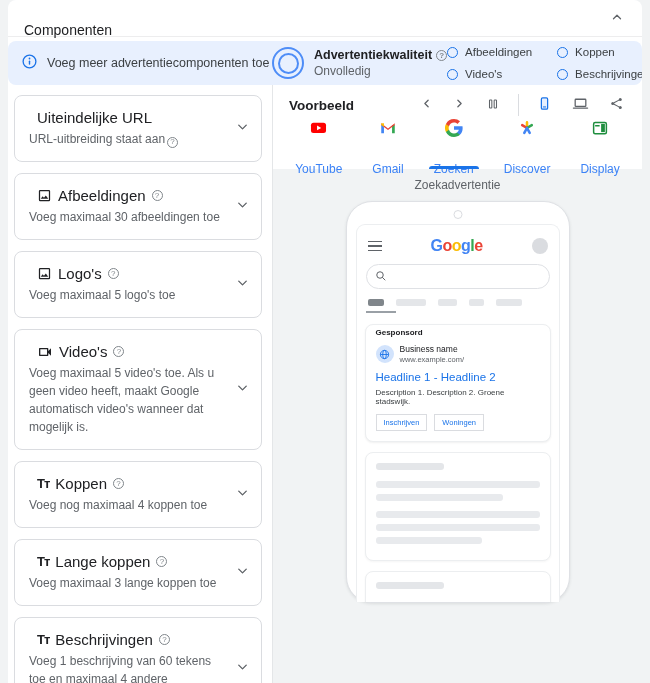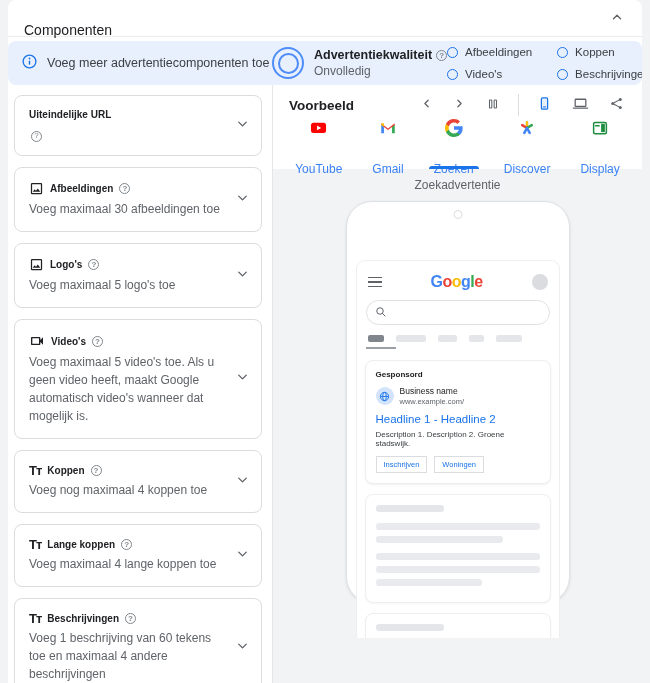--- a/index.html
+++ b/index.html
@@ -25,21 +25,21 @@
   .check { display:flex; align-items:center; gap:7px; font-size:11.5px; color:#3c4043; cursor:pointer; }
   .check .ring { width:11px; height:11px; border:1.5px solid #1a73e8; border-radius:50%; flex-shrink:0; }
 
   .help { display:inline-flex; align-items:center; justify-content:center; width:11px; height:11px; border:1px solid #80868b; border-radius:50%; color:#80868b; font-size:8px; flex-shrink:0; cursor:pointer; }
   .help::after { content:"?"; }
 
   
   .main { display:flex; flex:1; min-height:0; }
   .left-col { width:264px; flex-shrink:0; padding:10px 10px 0 6px; overflow:hidden; }
   .comp-card { border:1px solid #dadce0; border-radius:8px; padding:13px 36px 13px 14px; margin-bottom:11px; position:relative; cursor:pointer; background:#fff; }
-  .comp-title { font-size:10px; font-weight:bold; color:#202124; display:flex; align-items:center; gap:6px; }
+  .comp-title { font-size:15px; font-weight:normal; color:#202124; display:flex; align-items:center; gap:6px;margin-left:8px; }
   .comp-title .cicon { display:flex; align-items:center; }
   .comp-sub { font-size:12px; color:#5f6368; line-height:1.5; margin-top:4px; max-width:198px; }
   .comp-sub .help { vertical-align:-1px; margin-left:2px; }
   .chev { position:absolute; right:11px; top:50%; transform:translateY(-50%); }
   .tt-icon { font-weight:bold; font-size:13px; color:#202124; line-height:1; }
   .tt-icon::after { content:"Tᴛ"; letter-spacing:-1px; }
 
   
   .right-col { flex:1; border-left:1px solid #e4e6e8; display:flex; flex-direction:column; min-width:0; }
   .preview-header { height:40px; flex-shrink:0; display:flex; align-items:center; padding:0 16px; }
@@ -50,35 +50,35 @@
   .channel-tabs { height:44px; flex-shrink:0; display:flex; justify-content:center; gap:24px; }
   .tab { display:flex; flex-direction:column; align-items:center; justify-content:center; gap:22px; font-size:12px; color:#3b82f6; padding:0 3px; position:relative; cursor:pointer; }
   .tab.selected::after { content:""; position:absolute; bottom:0; left:-2px; right:-2px; height:3px; background:#1a73e8; border-radius:3px 3px 0 0; }
 
   .preview-body { flex:1; background:#f1f3f4; display:flex; flex-direction:column; align-items:center; overflow:hidden; }
   .ad-type-label { font-size:12px; color:#5f6368; margin:9px 0 9px; }
 
   
   .phone { width:224px; height:402px; flex-shrink:0; background:#fff; border:1px solid #dfe1e5; border-radius:26px; box-shadow:0 1px 3px rgba(60,64,67,.12); position:relative; padding:22px 9px 0; }
   .camera { position:absolute; top:8px; left:50%; transform:translateX(-50%); width:9px; height:9px; border:1.5px solid #dadce0; border-radius:50%; }
-  .screen { height:100%; border:1px solid #eceef0; border-bottom:none; border-radius:9px 9px 0 0; overflow:hidden; padding:10px 8px 0; background:#fff;margin-top:36px; }
+  .screen { height:100%; border:1px solid #eceef0; border-bottom:none; border-radius:9px 9px 0 0; overflow:hidden; padding:10px 8px 0; background:#fff; }
   .screen-header { display:flex; align-items:center; justify-content:space-between; padding:2px 3px 9px; }
   .hamburger { display:flex; flex-direction:column; gap:3px; }
   .hamburger i { display:block; width:14px; height:1.5px; background:#5f6368; }
   .glogo { font-size:16px; font-weight:bold; letter-spacing:-0.5px; }
   .c-blue{color:#4285F4} .c-red{color:#EA4335} .c-yel{color:#FBBC05} .c-grn{color:#34A853}
   .avatar { width:16px; height:16px; border-radius:50%; background:#dadce0; }
   .search-pill { height:25px; border:1px solid #dfe1e5; border-radius:13px; display:flex; align-items:center; padding:0 8px; margin:0 1px 10px; }
   .chips-row { display:flex; align-items:center; gap:12px; padding:0 3px 7px; position:relative; }
   .chip { height:7px; border-radius:2px; background:#e4e6e9; }
   .chip.active { background:#80868b; }
   .chip-underline { position:absolute; bottom:0; left:1px; width:30px; height:2px; background:#9aa0a6; }
 
   .result-area { padding-top:11px; display:flex; flex-direction:column; gap:10px; }
-  .ad-card { border:1px solid #eceef0; border-radius:8px; padding:9px 10px 10px; background:#fff; box-shadow:0 1px 2px rgba(60,64,67,.08); }
+  .ad-card { border:1px solid #eceef0; border-radius:8px; padding:3px 10px 10px; background:#fff; box-shadow:0 1px 2px rgba(60,64,67,.08); }
   .sponsored { font-size:8px; font-weight:bold; color:#202124; margin-bottom:7px; }
   .biz-row { display:flex; align-items:center; gap:6px; margin-bottom:7px; }
   .favicon { width:18px; height:18px; border-radius:50%; background:#d2e3fc; display:flex; align-items:center; justify-content:center; flex-shrink:0; }
   .biz-name { font-size:8.5px; color:#202124; }
   .biz-url { font-size:7.5px; color:#5f6368; margin-top:1px; }
   .headline { font-size:11.5px; color:#1a73e8; margin-bottom:5px; }
   .desc { font-size:8px; color:#3c4043; margin-bottom:8px; }
   .ad-buttons { display:flex; gap:7px; }
   .ad-btn { font-size:7.5px; color:#1a73e8; border:1px solid #dadce0; border-radius:0; padding:3px 7px; background:#fff; }
 
@@ -148,21 +148,21 @@
   </div>
 
   <div class="main">
 
     <div class="left-col">
 
       <div class="comp-card">
         <div class="comp-title">
             <span>Uiteindelijke URL</span>
           </div>
-        <div class="comp-sub"><span class="help"></span></div>
+        <div class="comp-sub"><span>URL-uitbreiding staat aan</span><span class="help"></span></div>
         <span class="chev"><svg width="15" height="15" viewBox="0 0 24 24">
               <path d="M6 9l6 6 6-6" fill="none" stroke="#5f6368" stroke-width="2.2" stroke-linecap="round" stroke-linejoin="round"></path>
             </svg></span>
       </div>
 
       <div class="comp-card">
         <div class="comp-title">
           <span class="cicon">
               <svg width="15" height="15" viewBox="0 0 24 24">
                 <path fill="#202124" d="M19 5v14H5V5h14m0-2H5a2 2 0 0 0-2 2v14a2 2 0 0 0 2 2h14a2 2 0 0 0 2-2V5a2 2 0 0 0-2-2zm-4.86 8.86-3 3.87L9 13.14 6 17h12l-3.86-5.14z"></path>
@@ -220,21 +220,21 @@
               <path d="M6 9l6 6 6-6" fill="none" stroke="#5f6368" stroke-width="2.2" stroke-linecap="round" stroke-linejoin="round"></path>
             </svg></span>
       </div>
 
       <div class="comp-card">
         <div class="comp-title">
           <span class="cicon tt-icon"></span>
           <span>Lange koppen</span>
           <span class="help"></span>
         </div>
-        <div class="comp-sub"><span>Voeg maximaal 4 lange koppen toe</span></div>
+        <div class="comp-sub"><span>Voeg maximaal 3 lange koppen toe</span></div>
         <span class="chev"><svg width="15" height="15" viewBox="0 0 24 24">
               <path d="M6 9l6 6 6-6" fill="none" stroke="#5f6368" stroke-width="2.2" stroke-linecap="round" stroke-linejoin="round"></path>
             </svg></span>
       </div>
 
       <div class="comp-card">
         <div class="comp-title">
           <span class="cicon tt-icon"></span>
           <span>Beschrijvingen</span>
           <span class="help"></span>

